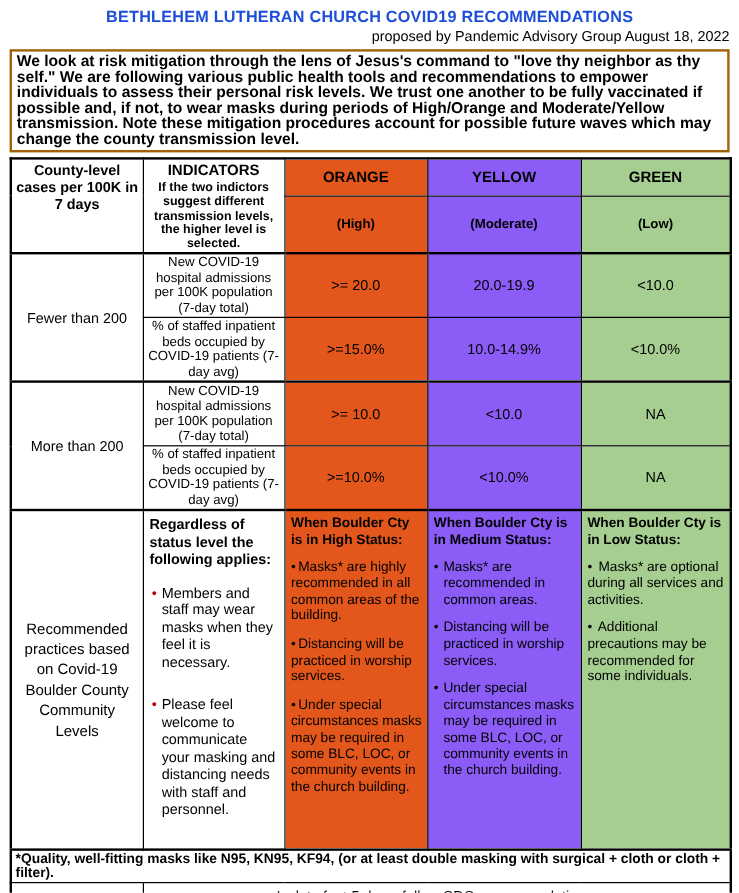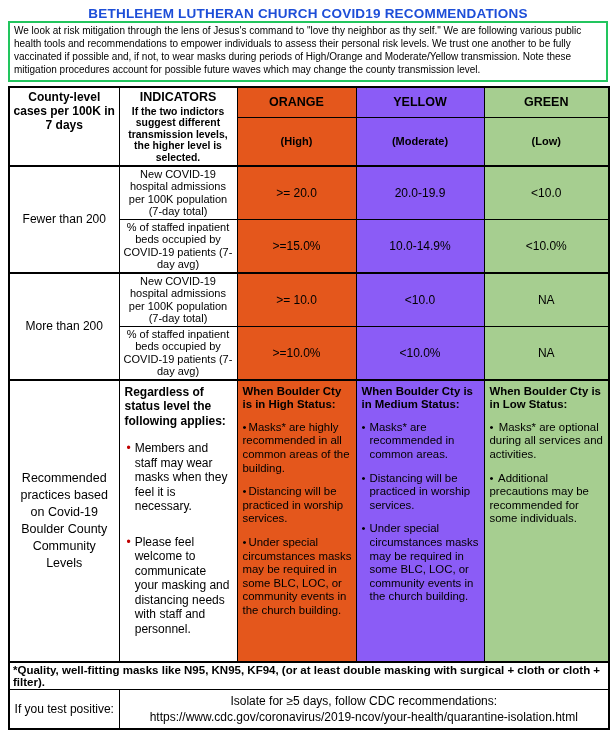--- a/index.html
+++ b/index.html
@@ -19,25 +19,26 @@
     color: #1d4ed8;
     letter-spacing: 0.2px;
   }
   .subtitle {
     text-align: right;
     font-size: 12px;
     margin-top: 2px;
     margin-bottom: 4px;
   }
   .intro-box {
-    border: 2px solid #22c55e;
+    border: 2px solid #a16207;
     padding: 2px 5px 3px 4px;
-    font-size: 10px;
+    font-size: 13px;
     line-height: 12.9px;
     margin-bottom: 4px;
+    font-weight: bold;
   }
 
   table.covid {
     border-collapse: collapse;
     table-layout: fixed;
     width: 600px;
     border: 2px solid #000;
   }
   td {
     border: 1px solid #000;
@@ -100,20 +101,21 @@
   .blabel { font-size: 12px; }
   .bcontent { font-size: 12px; padding: 2px 4px; }
   .bcontent.pos div { line-height: 16px; }
 </style>
 </head>
 <body>
 
 <div class="page">
 
   <div class="title">BETHLEHEM LUTHERAN CHURCH COVID19 RECOMMENDATIONS</div>
+  <div class="subtitle">proposed by Pandemic Advisory Group August 18, 2022</div>
 
   <div class="intro-box">We look at risk mitigation through the lens of Jesus's command to "love thy neighbor as thy self." We are following various public health tools and recommendations to empower individuals to assess their personal risk levels. We trust one another to be fully vaccinated if possible and, if not, to wear masks during periods of High/Orange and Moderate/Yellow transmission. Note these mitigation procedures account for possible future waves which may change the county transmission level.</div>
 
   <table class="covid">
     <colgroup>
       <col style="width:110px">
         <col style="width:118px">
         <col style="width:119px">
         <col style="width:128px">
         <col style="width:125px">

